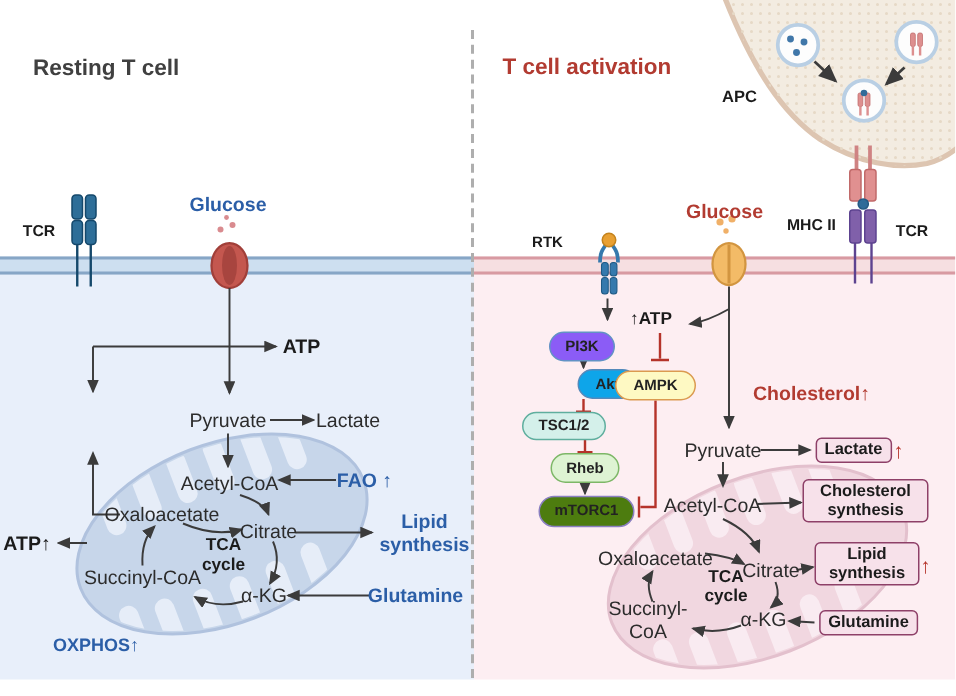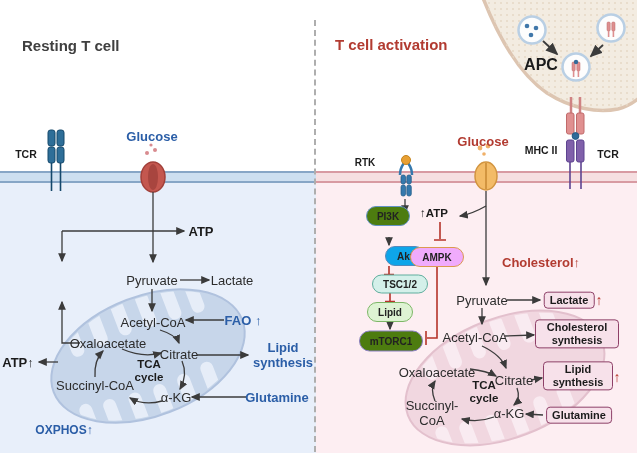--- a/index.html
+++ b/index.html
@@ -224,34 +224,34 @@
   <div class="c" style="left:179px;top:354px;">Citrate</div>
   <div class="c b wrap" style="left:149px;top:371px;width:40px;font-size:11.5px;color:#1b1b1b;">TCA cycle</div>
   <div class="c" style="left:95px;top:385px;">Succinyl-CoA</div>
   <div class="c" style="left:176px;top:397px;">α-KG</div>
   <div class="c b blue wrap" style="left:283px;top:356px;width:66px;">Lipid synthesis</div>
   <div class="c b blue" style="left:277px;top:397px;">Glutamine</div>
   <div class="c b" style="left:18px;top:362px;color:#1b1b1b;">ATP↑</div>
   <div class="c b blue" style="left:64px;top:430px;font-size:12px;">OXPHOS↑</div>
 
   <div class="title" style="left:335px;top:36px;color:#b23b31;">T cell activation</div>
-  <div class="c b" style="left:493px;top:65px;font-size:16px;color:#1b1b1b;margin-left:48px;">APC</div>
+  <div class="c b" style="left:493px;top:65px;font-size:11px;color:#1b1b1b;">APC</div>
   <div class="c b" style="left:541px;top:150px;font-size:10.5px;color:#1b1b1b;">MHC II</div>
   <div class="c b" style="left:608px;top:154px;font-size:10.5px;color:#1b1b1b;">TCR</div>
   <div class="c b" style="left:365px;top:162px;font-size:10px;color:#1b1b1b;">RTK</div>
   <div class="c b dred" style="left:483px;top:141px;">Glucose</div>
   <div class="c b" style="left:434px;top:213px;font-size:11.5px;color:#1b1b1b;">↑ATP</div>
   <div class="c b dred" style="left:541px;top:262px;font-size:13px;">Cholesterol↑</div>
 
-  <div class="oval" style="left:388px;top:216px;width:42px;height:18px;background:#4d7c0f;border:1.3px solid #6292c5;text-align:center;">PI3K</div>
+  <div class="oval" style="left:388px;top:231px;width:42px;height:18px;background:#8b5cf6;border:1.3px solid #6292c5;text-align:center;">PI3K</div>
   <div class="oval" style="left:405px;top:256px;width:38px;height:18px;background:#0ea5e9;border:1.3px solid #5489bb;">Akt</div>
-  <div class="oval" style="left:400px;top:284px;width:54px;height:17px;background:#d4f0ea;border:1.3px solid #5fae9e;">TSC1/2</div>
-  <div class="oval" style="left:390px;top:312px;width:44px;height:18px;background:#def3d3;border:1.3px solid #7db767;">Lipid</div>
+  <div class="oval" style="left:376px;top:284px;width:54px;height:17px;background:#d4f0ea;border:1.3px solid #5fae9e;">TSC1/2</div>
+  <div class="oval" style="left:390px;top:312px;width:44px;height:18px;background:#def3d3;border:1.3px solid #7db767;">Rheb</div>
   <div class="oval" style="left:391px;top:341px;width:62px;height:19px;background:#4d7c0f;border:1.3px solid #8a7fc0;">mTORC1</div>
-  <div class="oval" style="left:437px;top:257px;width:52px;height:18px;background:#f0abfc;border:1.3px solid #db9a50;">AMPK</div>
+  <div class="oval" style="left:437px;top:257px;width:52px;height:18px;background:#fef9c3;border:1.3px solid #db9a50;">AMPK</div>
 
   <div class="c" style="left:482px;top:300px;">Pyruvate</div>
   <div class="c" style="left:475px;top:337px;">Acetyl-CoA</div>
   <div class="c" style="left:437px;top:372px;">Oxaloacetate</div>
   <div class="c" style="left:514px;top:380px;">Citrate</div>
   <div class="c b wrap" style="left:484px;top:392px;width:40px;font-size:11.5px;color:#1b1b1b;">TCA cycle</div>
   <div class="c wrap" style="left:432px;top:414px;width:54px;">Succinyl-CoA</div>
   <div class="c" style="left:509px;top:413px;">α-KG</div>
 
   <div class="rbox" style="left:569px;top:300px;">Lactate</div>

